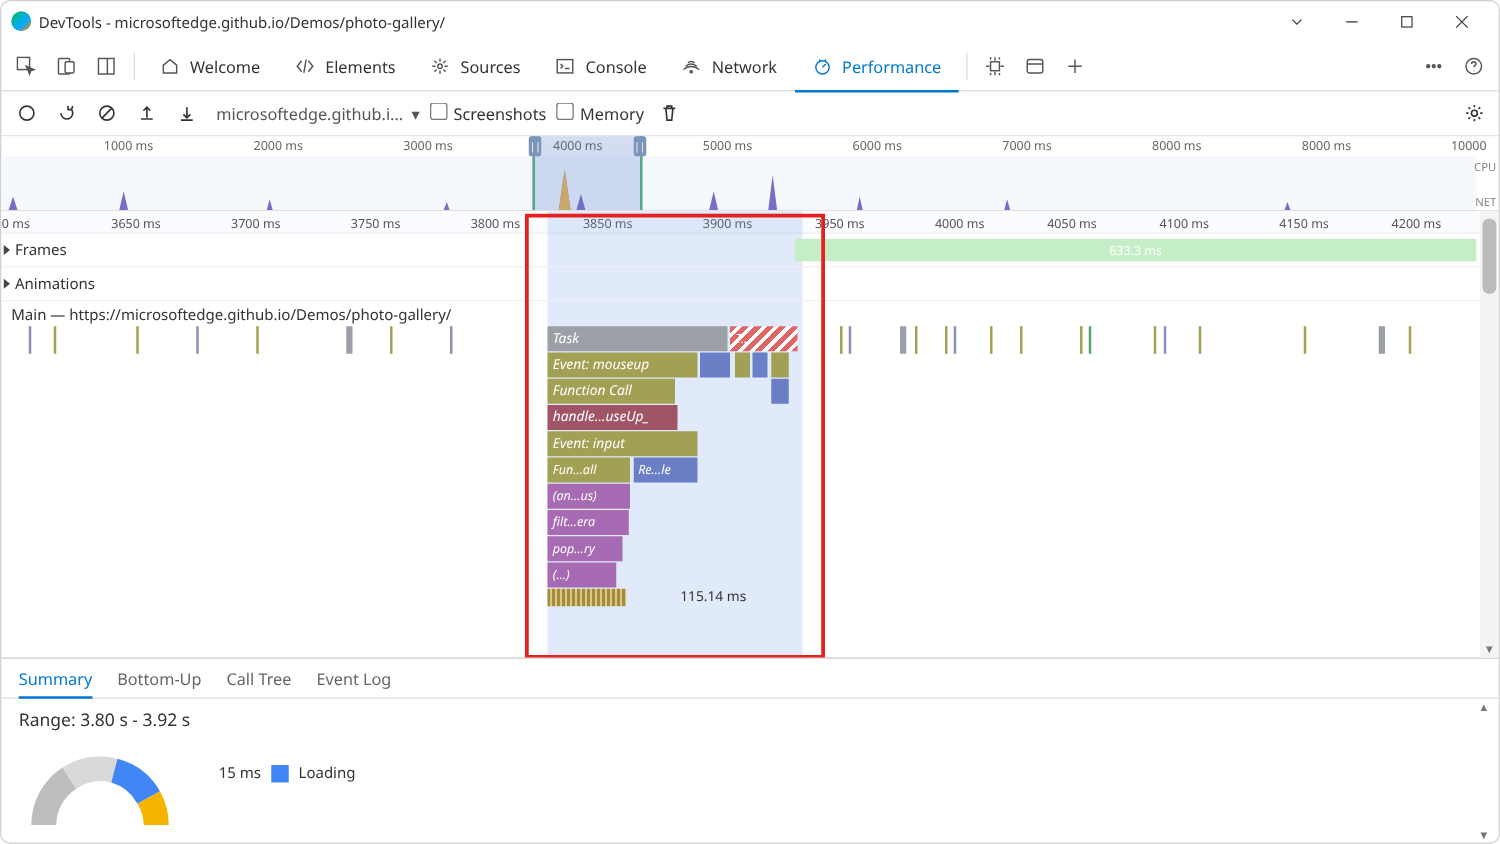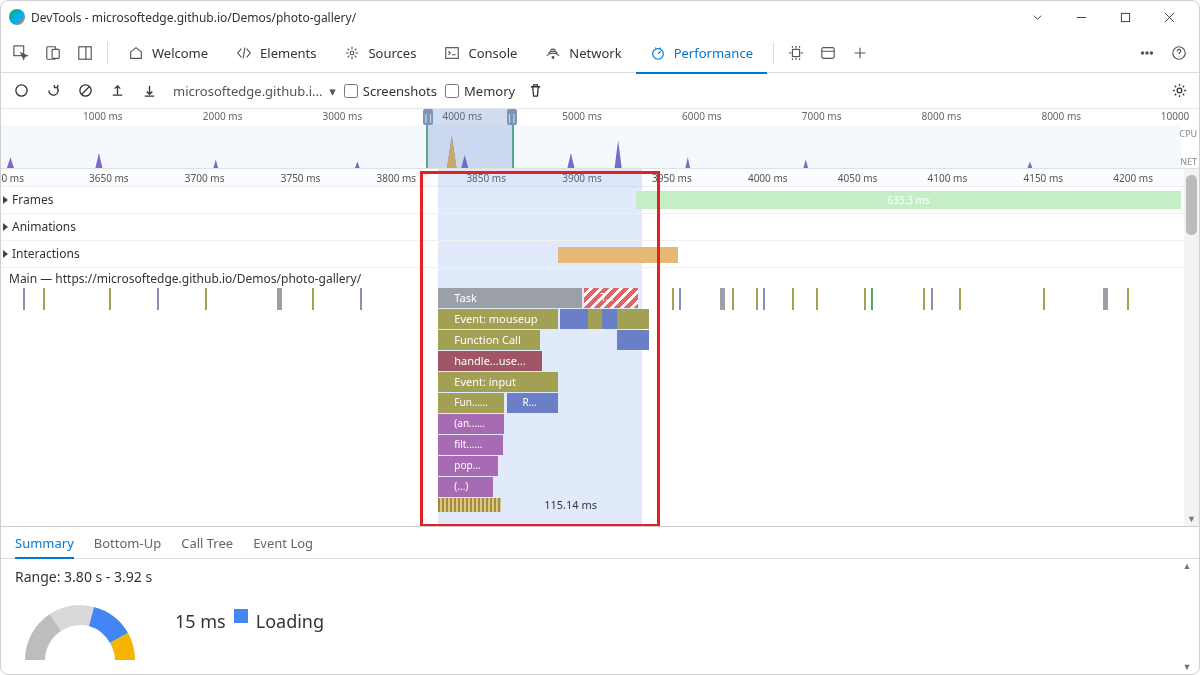--- a/index.html
+++ b/index.html
@@ -21,21 +21,21 @@
 .maintab.active { color:#0078d4;text-align:right; }
 .maintab.active::after { content:""; position:absolute; bottom:-1px; left:0; right:0; height:2px; background:#0078d4; }
 .maintab svg { width:16px; height:16px; stroke:#555; stroke-width:1.3; fill:none; }
 .maintab.active svg { stroke:#0078d4; }
 .tabstrip .flex { flex:1; }
 
 
 .perfbar { height:36px; display:flex; align-items:center; padding:0 8px; gap:8px; border-bottom:1px solid #e5e5e5; font-size:13px; color:#333; }
 .perfbar .ibtn { width:24px; height:24px; display:flex; align-items:center; justify-content:center; }
 .perfbar .ibtn svg { width:15px; height:15px; stroke:#333; stroke-width:1.4; fill:none; }
-.perfbar .chk { display:flex; align-items:center; gap:5px; }
+.perfbar .chk { display:flex; gap:5px; }
 .perfbar .chk input { width:14px; height:14px; }
 .perfbar .flex { flex:1; }
 
 
 .overview { height:60px; position:relative; border-bottom:1px solid #e0e0e0; }
 .overview .ticks { position:absolute; top:0; left:0; right:0; height:16px; display:flex; font-size:10px; color:#666;padding-left:41px; }
 .overview .tick { position:absolute; transform:translateX(-50%); }
 .overview .cpu { position:absolute; top:16px; left:0; right:18px; bottom:0; background:#f5f8fc; overflow:hidden; }
 .overview .selwin { position:absolute; top:0; bottom:0; background:rgba(80,120,200,.25); border-left:2px solid #5a8; border-right:2px solid #5a8; }
 .overview .rlabel { position:absolute; right:2px; font-size:9px; color:#888; }
@@ -52,21 +52,21 @@
 .detail .pagebtns div { height:14px; font-size:9px; text-align:center; color:#777; background:#f3f3f3; }
 
 .track { height:27px; position:relative; border-bottom:1px solid #f0f0f0; font-size:12px; color:#333; }
 .track .label { position:absolute; left:2px; top:4px; display:flex; align-items:center; gap:4px; }
 .track .tri { display:inline-block; width:0; height:0; border-left:5px solid #444; border-top:4px solid transparent; border-bottom:4px solid transparent; }
 .track.frames .bar { position:absolute; top:4px; height:18px; background:#c5eec6; color:#fff; font-size:10px; text-align:center; line-height:18px; }
 .track.inter .bar { position:absolute; top:6px; height:16px; background:#e6b877; }
 
 .mainlabel { height:20px; position:relative; font-size:12px; padding:2px 4px; color:#333; }
 .mainarea { position:relative; height: 240px; }
-.flame { position:absolute; height:20px; font-size:11px; color:#fff; padding:2px 16px; overflow:hidden; white-space:nowrap; text-overflow:ellipsis; }
+.flame { position:absolute; height:20px; font-size:11px; color:#fff; padding:2px 4px; overflow:hidden; white-space:nowrap; text-overflow:ellipsis;font-style:italic; }
 .c-task { background:#9aa0a6; }
 .c-olive { background:#a2a055; }
 .c-purple { background:#a76bb3; }
 .c-maroon { background:#a05566; }
 .c-blue { background:#6b7fc7; }
 .c-hatch { background: repeating-linear-gradient(135deg,#d66,#d66 4px,#fff 4px,#fff 7px); }
 .flame.small { font-size:10px; }
 .timestamp { position:absolute; font-size:11px; color:#333;margin-left:40px; }
 
 
@@ -74,21 +74,21 @@
 
 
 .dtabs { height:32px; display:flex; align-items:center; border-bottom:1px solid #ddd; font-size:13px; gap:20px; padding:0 14px; }
 .dtab { color:#666; height:32px; display:flex; align-items:center; }
 .dtab.active { color:#0078d4; position:relative; }
 .dtab.active::after { content:""; position:absolute; bottom:0; left:0; right:0; height:2px; background:#0078d4; }
 
 
 .summary { padding:10px 14px; font-size:14px; color:#333; display:flex; align-items:flex-start; gap:30px; position:relative; }
 .donut { width:130px; height:65px; }
-.legend { display:flex; align-items:flex-start; gap:8px; font-size:18px; }
+.legend { display:flex; align-items:flex-end; gap:8px; font-size:12px; }
 .legend .sw { width:14px; height:14px; background:#4285f4; }
 .summary .scrollbtns { position:absolute; right:4px; top:0; }
 .summary .scrollbtns div { width:16px; height:14px; font-size:9px; text-align:center; color:#777; }
 
 </style>
 </head>
 <body>
 
 <div class="titlebar">
   <div class="favicon"></div>
@@ -320,27 +320,20 @@
     <div class="bar" style="left:53%; right:1.5%;"><span>633.3 ms</span></div>
   </div>
 
   <div class="track">
     <div class="label">
         <span class="tri"></span>
         <span>Animations</span>
       </div>
   </div>
 
-  <div class="track inter">
-    <div class="label">
-        <span class="tri"></span>
-        <span>Interactions</span>
-      </div>
-    <div class="bar" style="left:46.5%; width:10%;"></div>
-  </div>
 
   <div class="mainlabel"><span class="tri open" style="margin-right:4px"></span><span>Main — https://microsoftedge.github.io/Demos/photo-gallery/</span></div>
 
   <div class="mainarea">
 
     <div class="vmark" style="left:1.8%; background:#8a8fb8"></div>
     <div class="vmark" style="left:3.5%; background:#a2a055"></div>
     <div class="vmark" style="left:9%;  background:#a2a055"></div>
     <div class="vmark" style="left:13%; background:#8a8fb8"></div>
     <div class="vmark" style="left:17%; background:#a2a055"></div>

